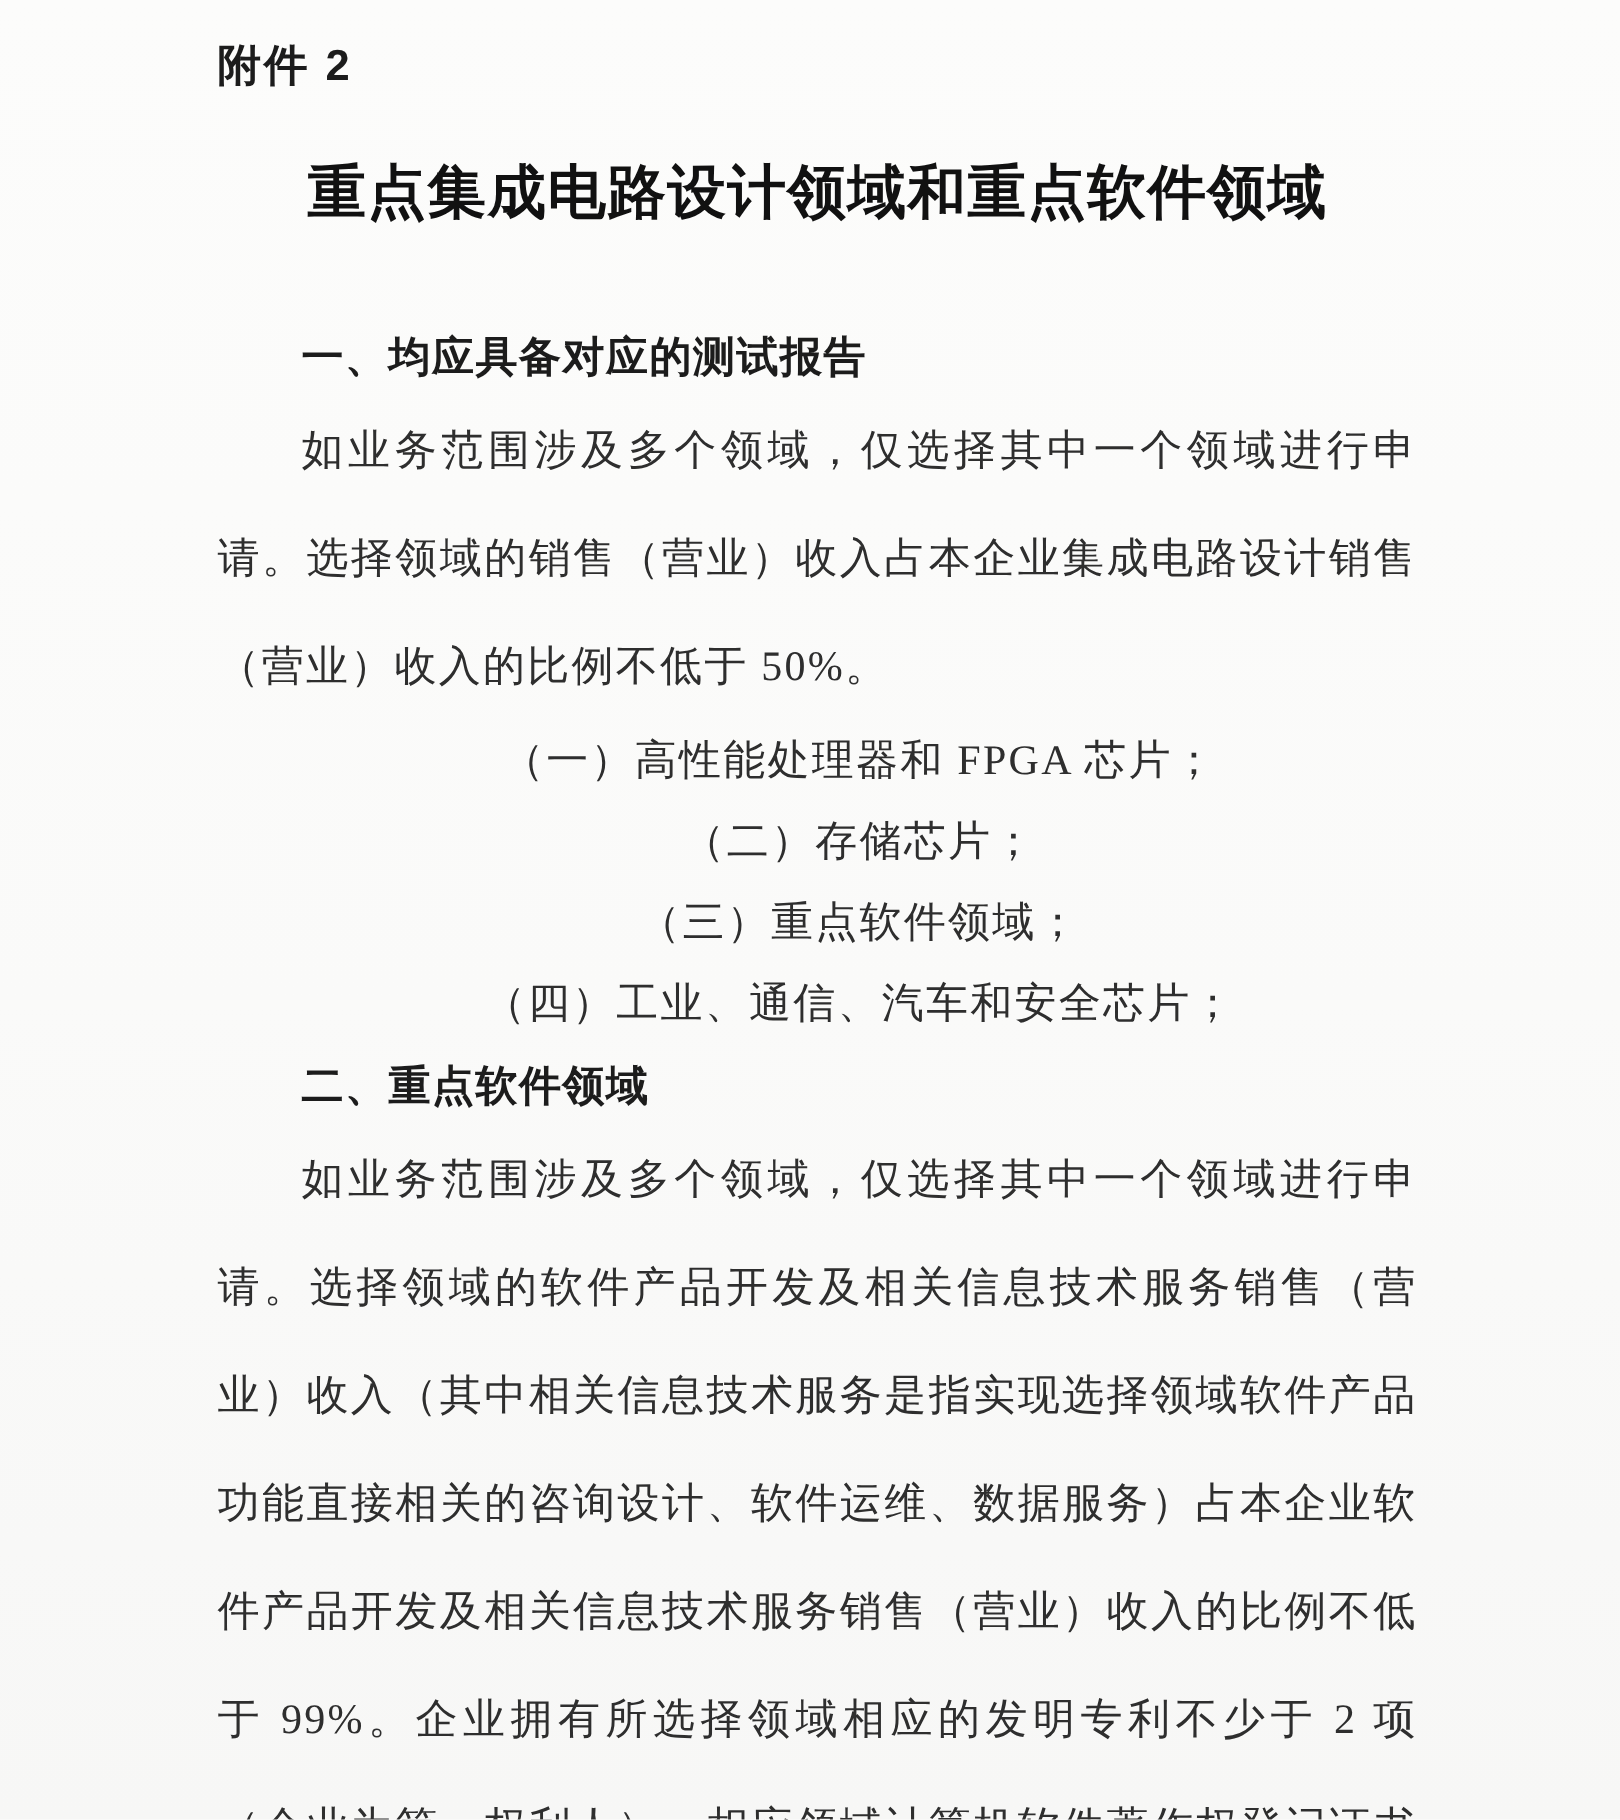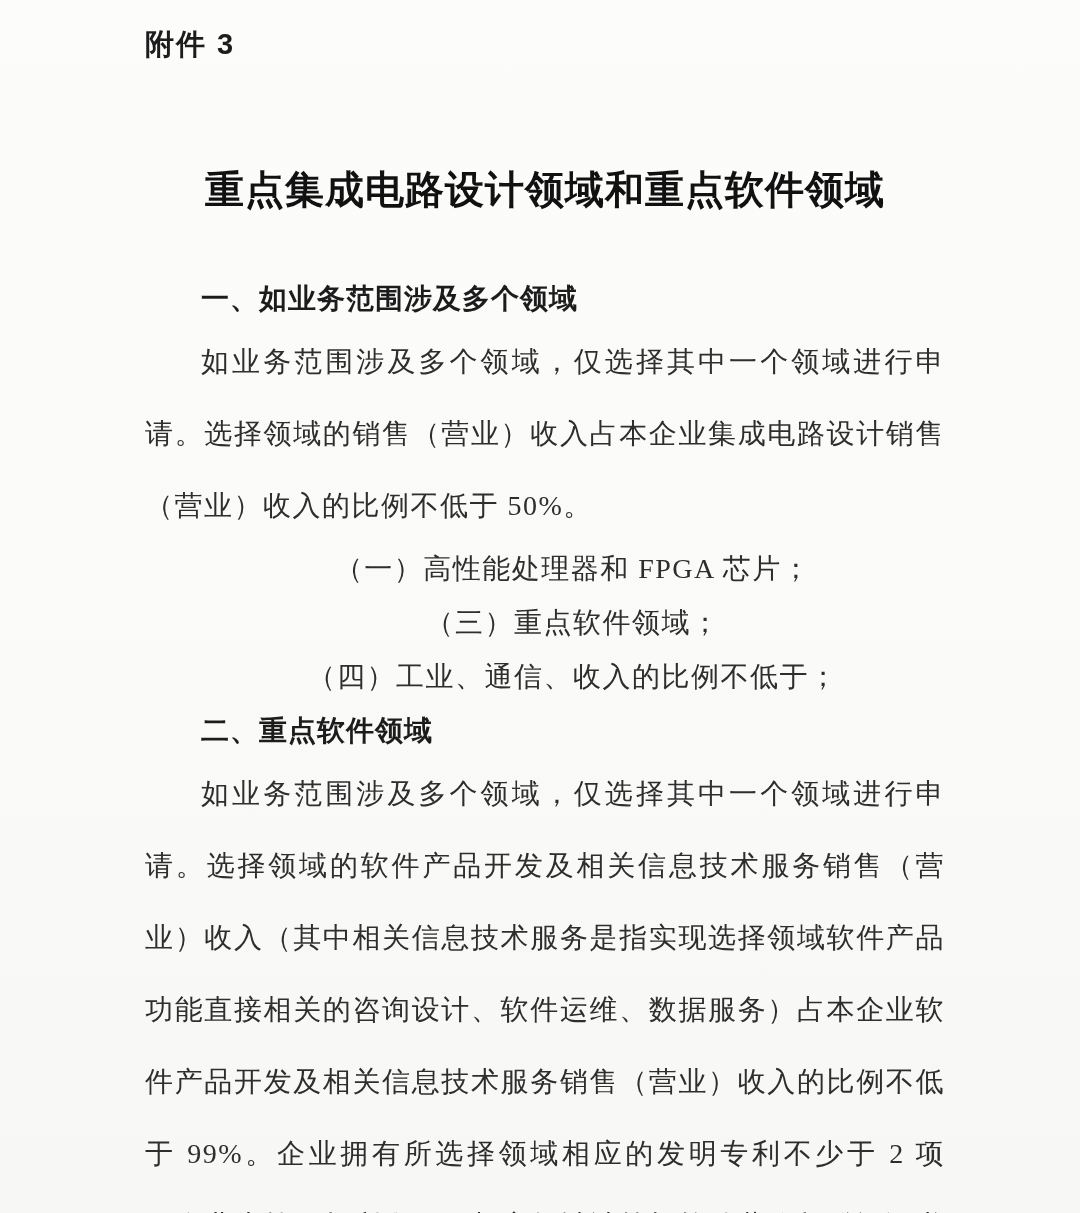--- a/index.html
+++ b/index.html
@@ -23,21 +23,21 @@
   }
   .attachment-label {
     font-family: "Liberation Sans", sans-serif;
     font-weight: bold;
     font-size: 29px;
     line-height: 40px;
     color: #1c1c1c;
     letter-spacing: 2px;
   }
   .doc-title {
-    margin: 100px 0 0 0;
+    margin: 39px 0 0 0;
     text-align: center;
     font-family: "Liberation Serif", serif;
     font-weight: bold;
     font-size: 39px;
     line-height: 52px;
     color: #111111;
     letter-spacing: 1px;
   }
   .section-heading {
     margin: 56px 0 0 0;
@@ -70,33 +70,34 @@
     text-indent: 2em;
     color: #2e2e2e;
     text-align: center;
   }
 </style>
 </head>
 <body>
 
 <div class="page">
 
-  <div class="attachment-label">附件 3</div>
+  <div class="attachment-label">附件 2</div>
 
   <h1 class="doc-title">重点集成电路设计领域和重点软件领域</h1>
 
-  <h2 class="section-heading">一、如业务范围涉及多个领域</h2>
+  <h2 class="section-heading">一、均应具备对应的测试报告</h2>
 
   <p class="body-para">如业务范围涉及多个领域，仅选择其中一个领域进行申请。选择领域的销售（营业）收入占本企业集成电路设计销售（营业）收入的比例不低于 50%。</p>
 
   <p class="list-item">（一）高性能处理器和 FPGA 芯片；</p>
 
+  <p class="list-item">（二）存储芯片；</p>
 
   <p class="list-item">（三）重点软件领域；</p>
 
-  <p class="list-item">（四）工业、通信、收入的比例不低于；</p>
+  <p class="list-item">（四）工业、通信、汽车和安全芯片；</p>
 
 
   <h2 class="section-heading second">二、重点软件领域</h2>
 
   <p class="body-para">如业务范围涉及多个领域，仅选择其中一个领域进行申请。选择领域的软件产品开发及相关信息技术服务销售（营业）收入（其中相关信息技术服务是指实现选择领域软件产品功能直接相关的咨询设计、软件运维、数据服务）占本企业软件产品开发及相关信息技术服务销售（营业）收入的比例不低于 99%。企业拥有所选择领域相应的发明专利不少于 2 项（企业为第一权利人），相应领域计算机软件著作权登记证书不少于 2 项（均应具备对应的测试报告）。</p>
 
 </div>
 
 </body></html>

